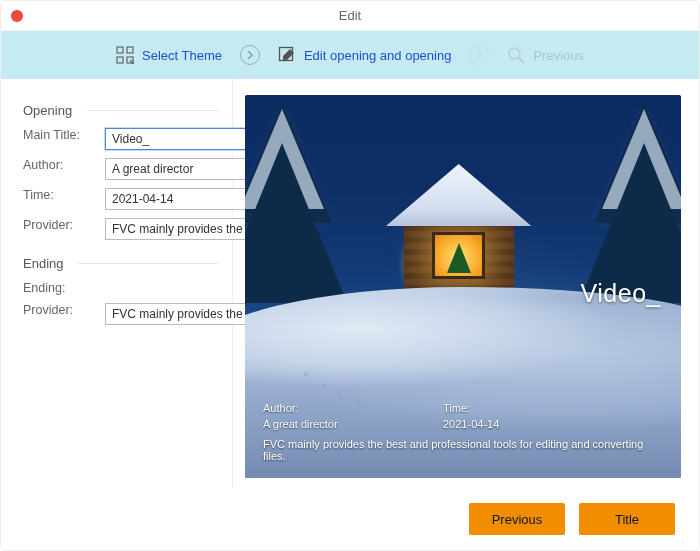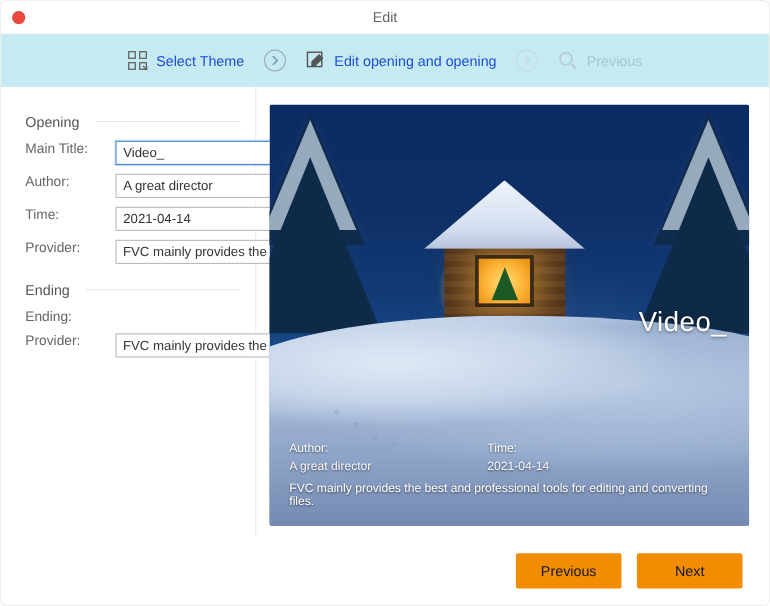--- a/index.html
+++ b/index.html
@@ -220,16 +220,16 @@
           </div>
           <div class="ov-provider">FVC mainly provides the best and professional tools for editing and converting files.</div>
         </div>
       </div>
     </div>
 
   </div>
 
   <div class="footer">
     <button class="btn">Previous</button>
-    <button class="btn">Next</button>
+    <button class="btn">Title</button>
   </div>
 
 </div>
 
 </body></html>

